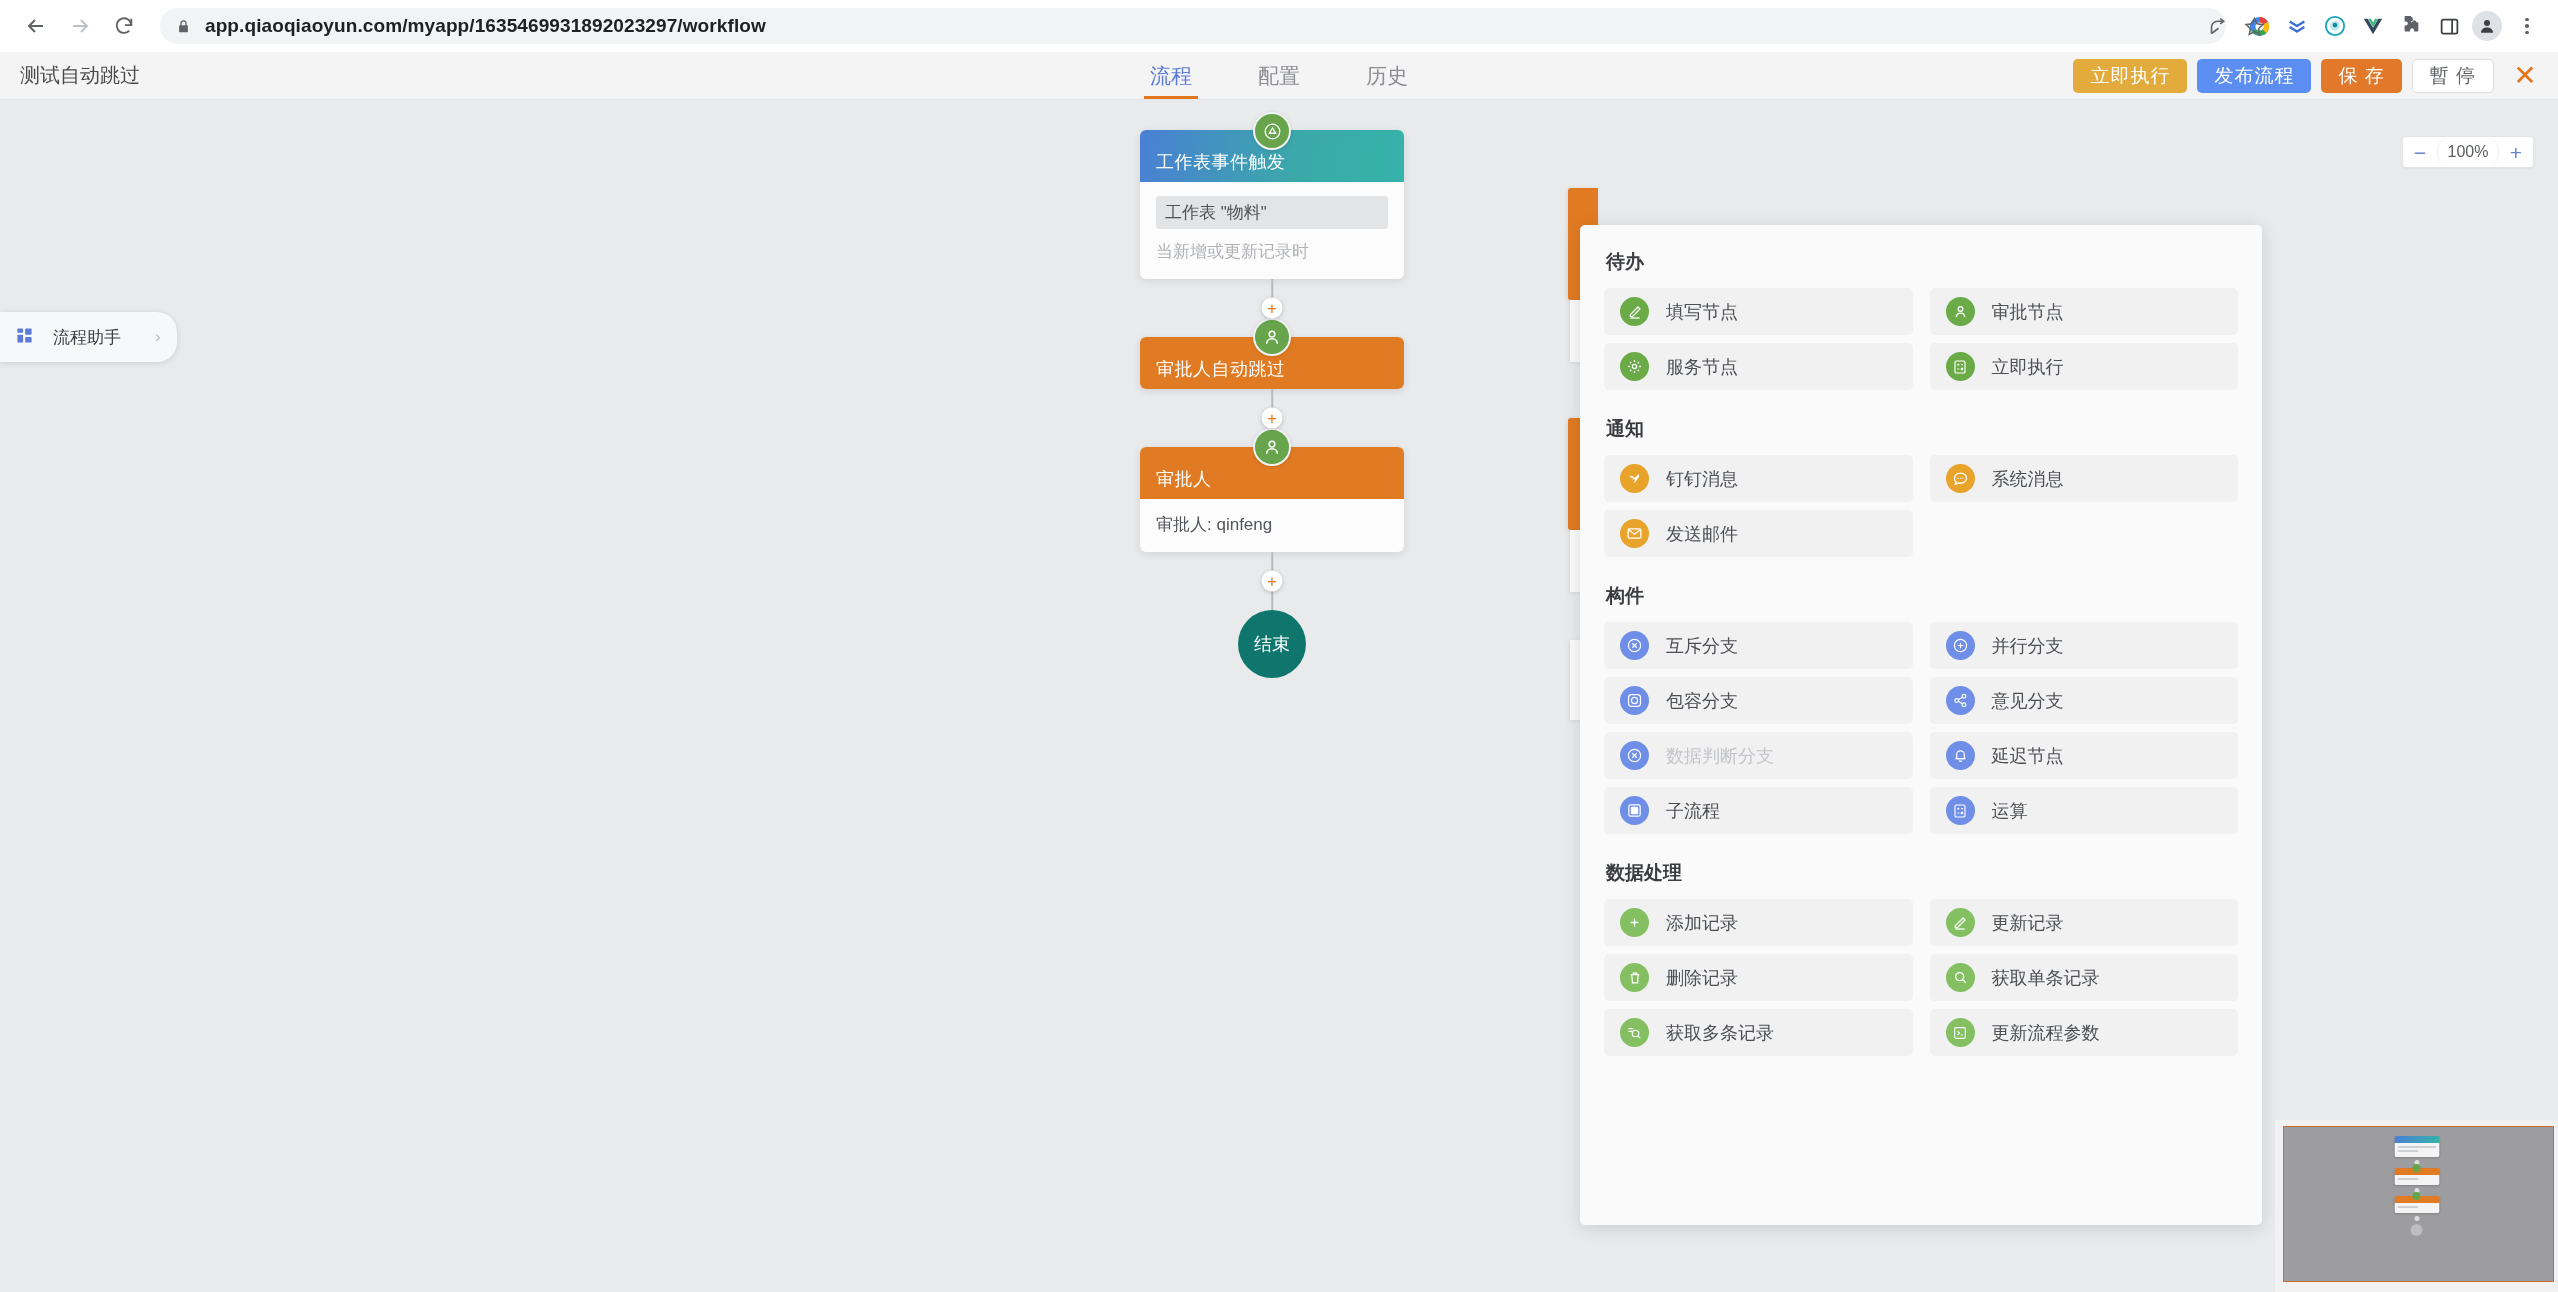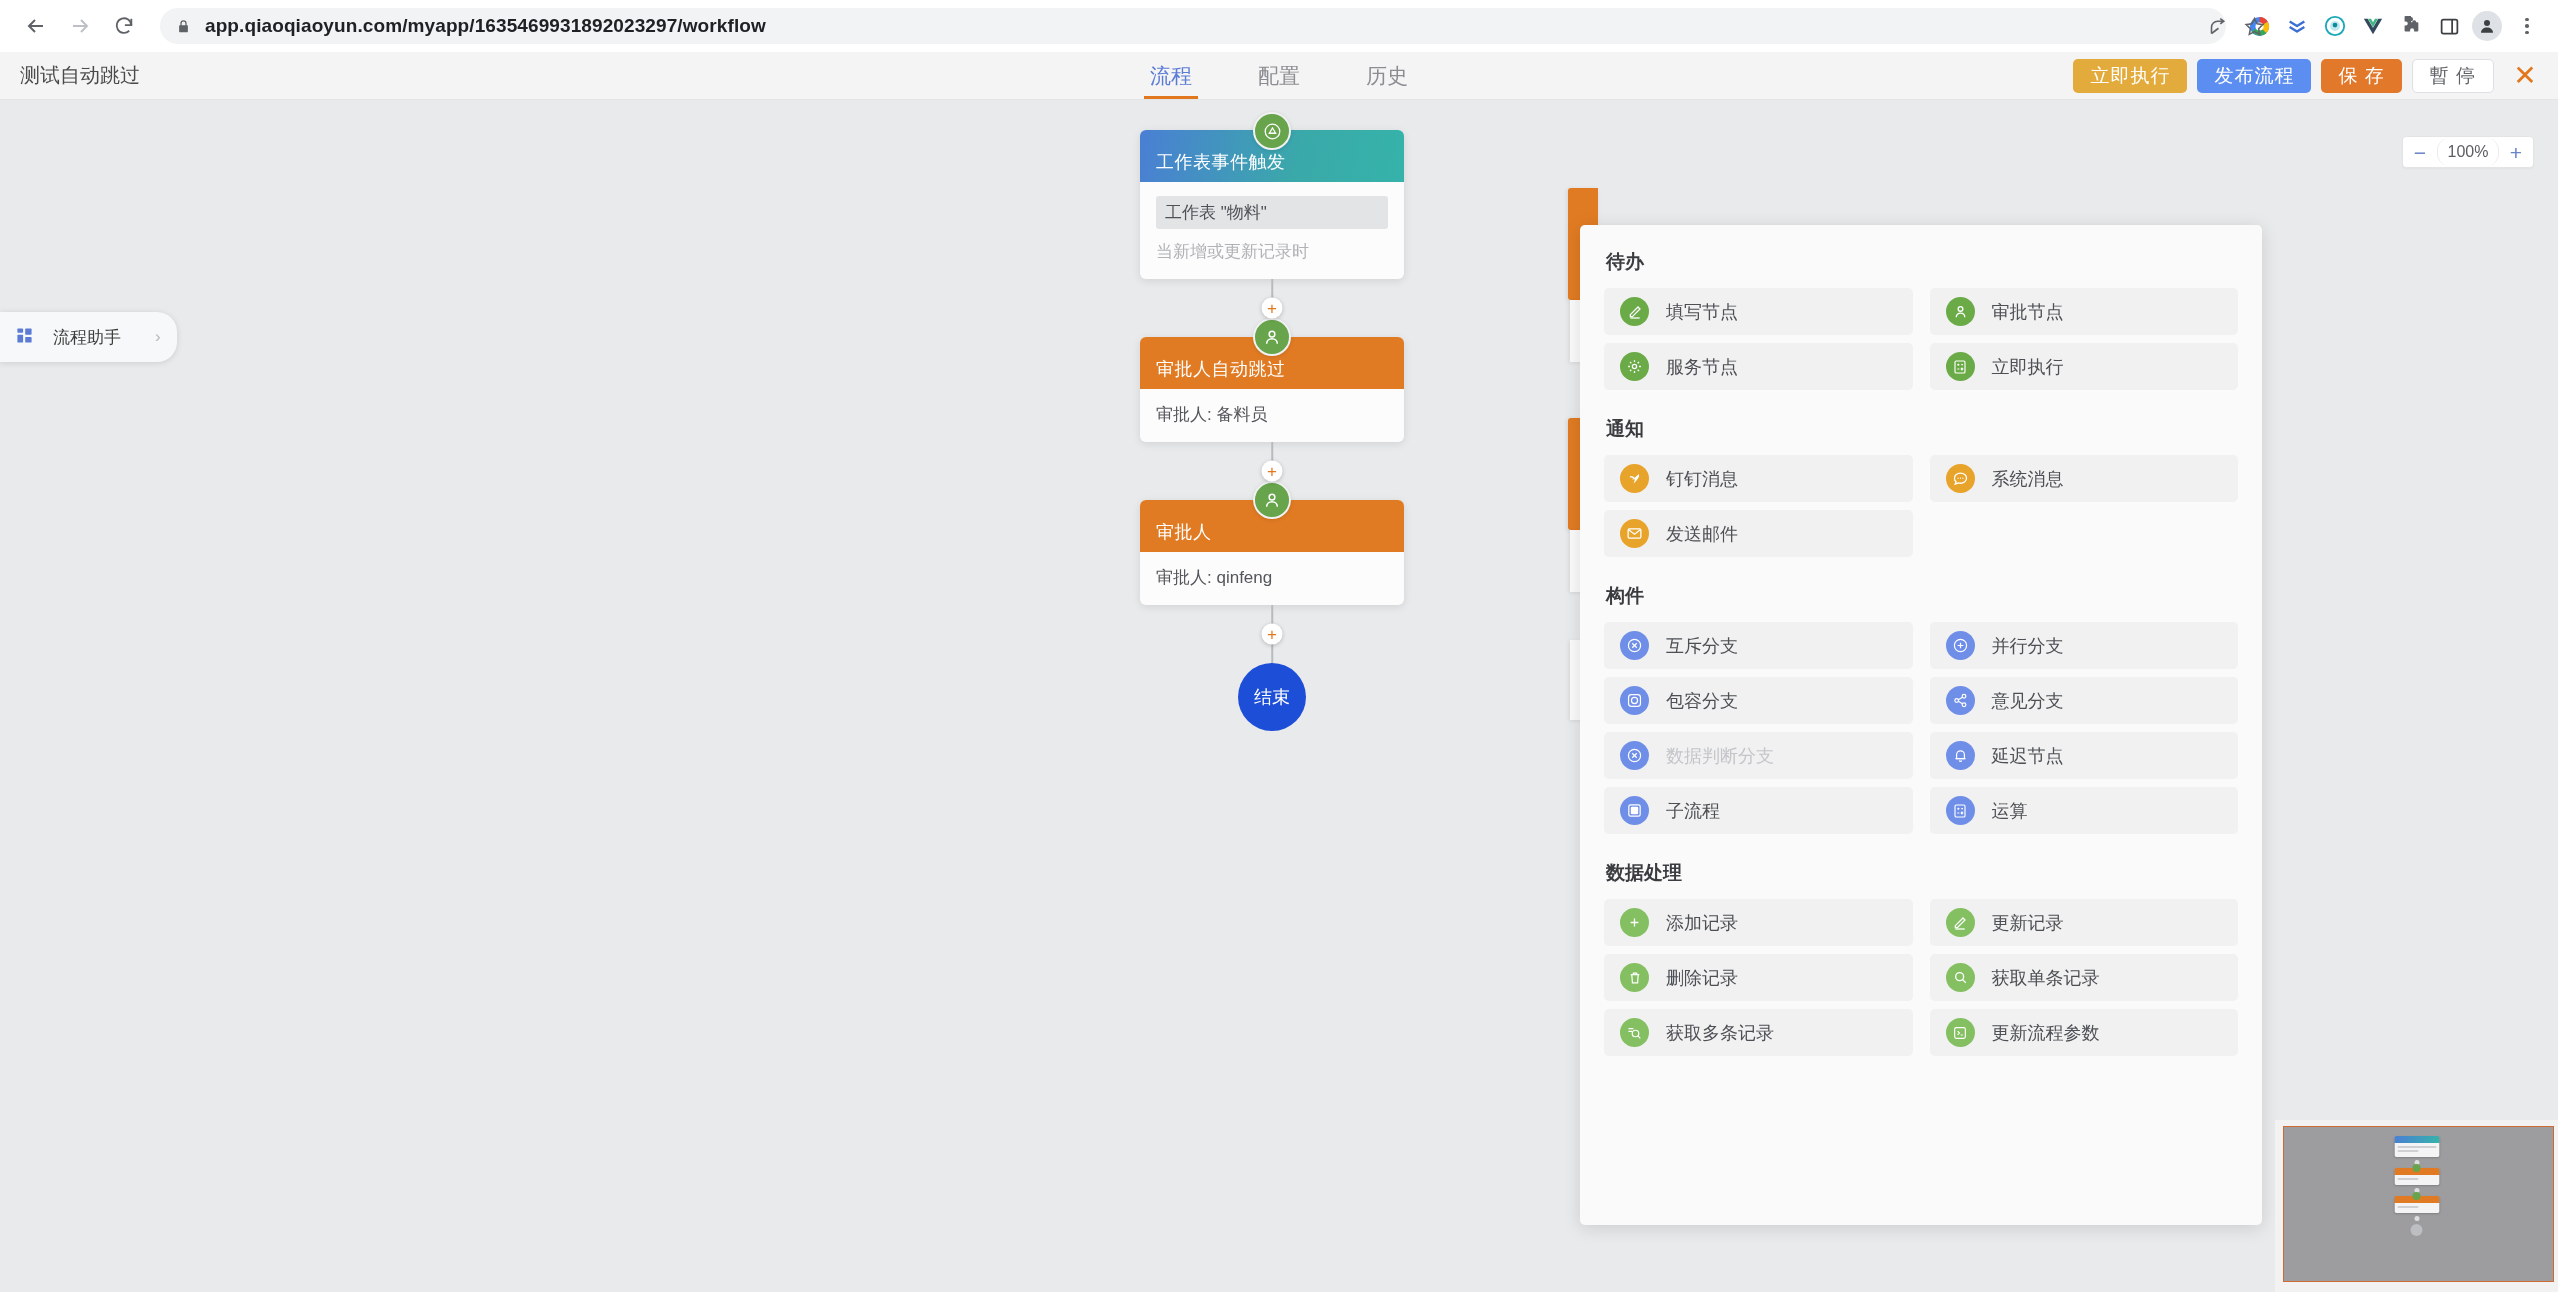--- a/index.html
+++ b/index.html
@@ -279,21 +279,21 @@
     z-index: 5;
   }
   .end-wrap { position: relative; height: 82px; }
   .end-node {
     position: absolute;
     left: 50%;
     top: 0;
     transform: translateX(-50%);
     width: 68px; height: 68px;
     border-radius: 50%;
-    background: #1d4ed8;
+    background: #0f766e;
     color: #fff;
     font-size: 18px;
     display: flex; align-items: center; justify-content: center;
   }
 
   
   .peek {
     position: absolute;
     width: 30px;
     background: #e17b23;
@@ -551,23 +551,20 @@
 
     <div class="connector">
       <div class="line"></div>
       <div class="plus-btn">+</div>
     </div>
 
     <div style="position:relative">
       <div class="node">
         <div class="node-head orange">
           <span>审批人自动跳过</span>
-        </div>
-        <div class="node-body">
-          <div class="node-row">审批人: 备料员</div>
         </div>
       </div>
       <div class="node-badge" style="top:-19px">
         <svg width="20" height="20" viewBox="0 0 24 24" fill="none" stroke="#fff" stroke-width="1.8">
             <circle cx="12" cy="8.6" r="3.4"></circle>
             <path d="M5.6 20c0-3.8 2.9-6 6.4-6s6.4 2.2 6.4 6"></path>
           </svg>
       </div>
     </div>
 

